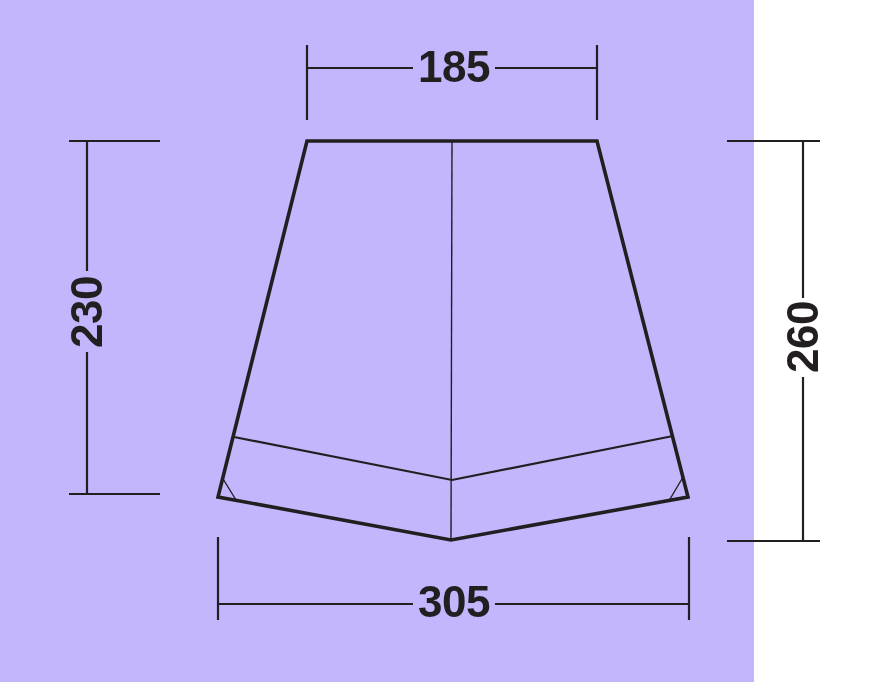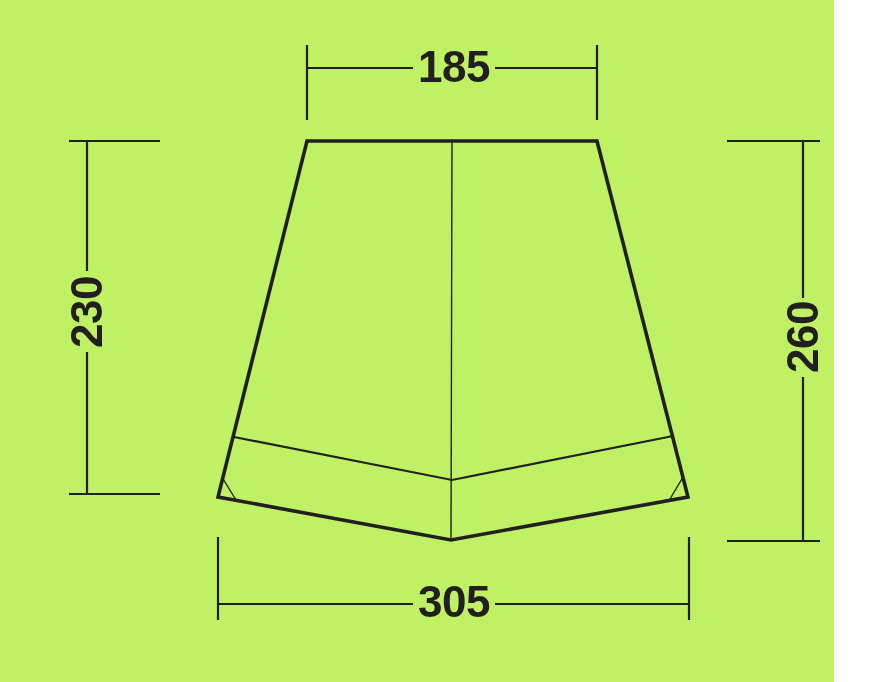--- a/index.html
+++ b/index.html
@@ -6,23 +6,23 @@
     margin: 0;
     padding: 0;
     width: 892px;
     height: 682px;
     background: #ffffff;
     overflow: hidden;
     font-family: "Liberation Sans", "DejaVu Sans", sans-serif;
   }
   .stage {
     position: relative;
-    width: 834px;
+    width: 754px;
     height: 682px;
-    background: #bef264;
+    background: #c4b5fd;
   }
   svg.drawing {
     position: absolute;
     left: 0;
     top: 0;
     width: 892px;
     height: 682px;
     display: block;
   }
   .dim-label {

